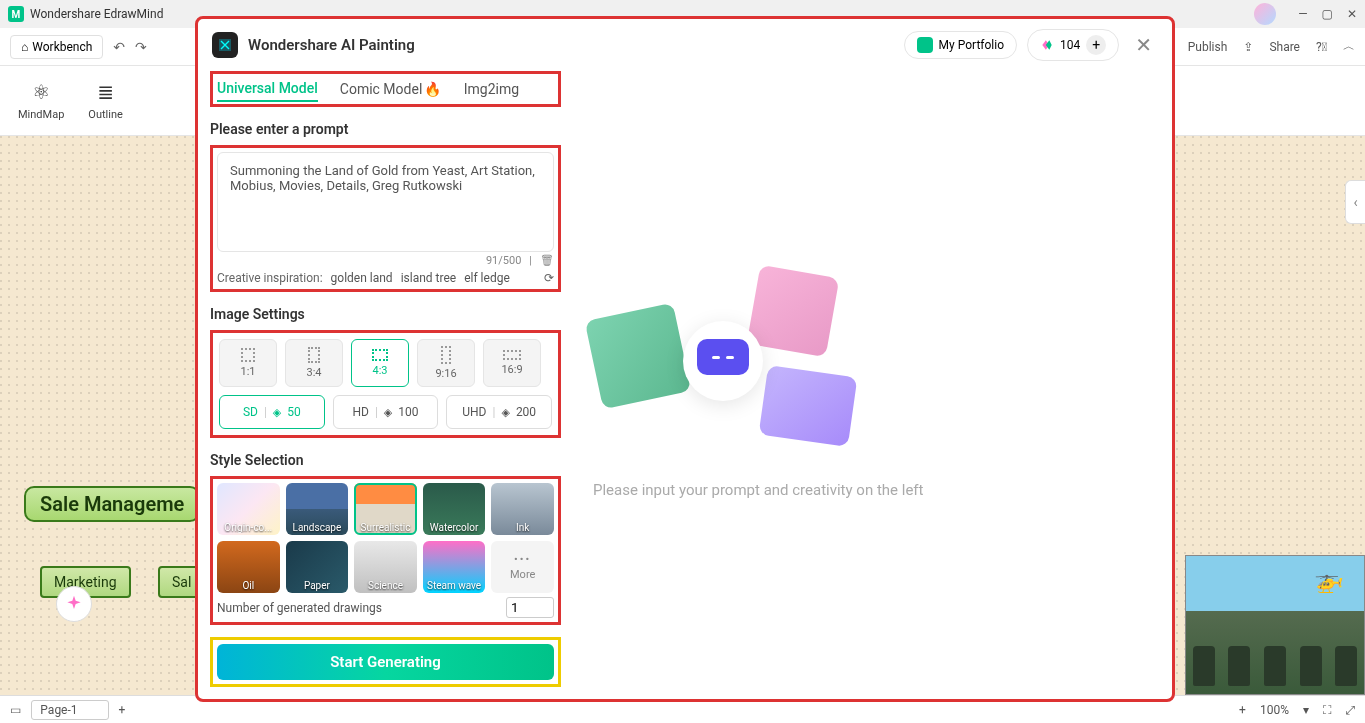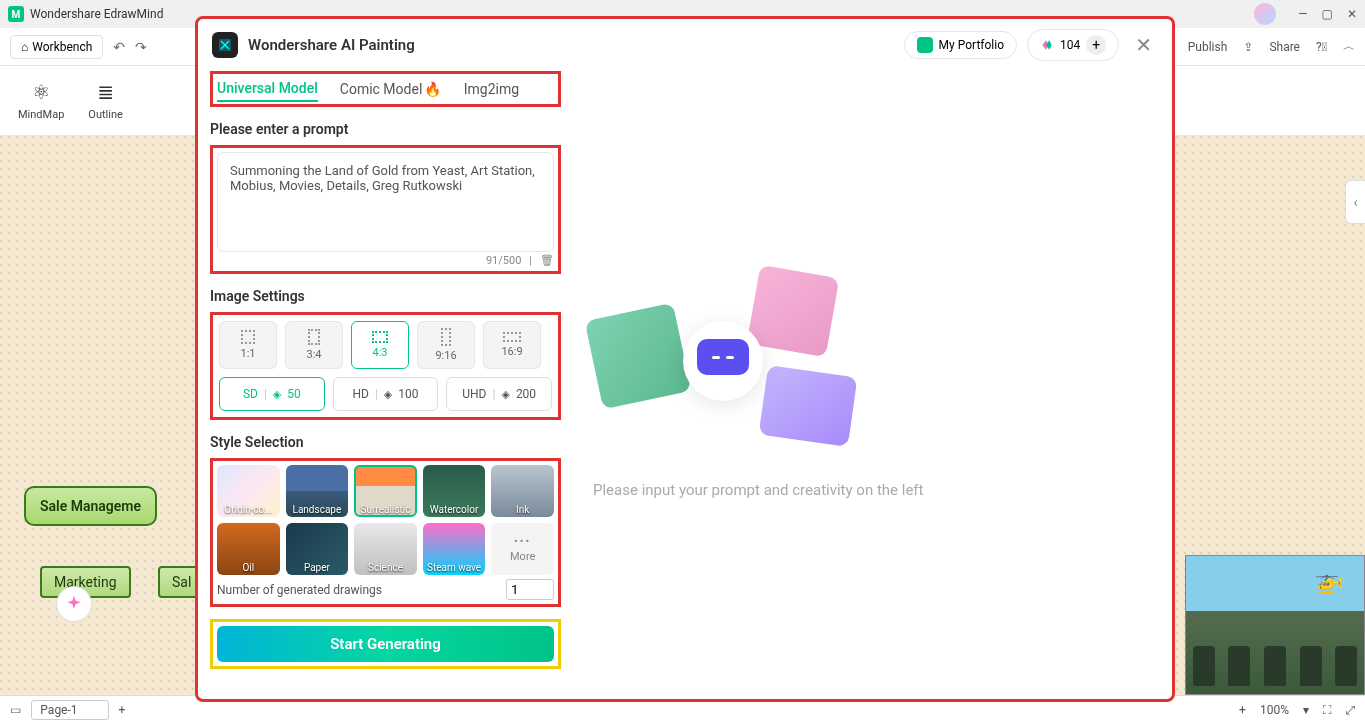--- a/index.html
+++ b/index.html
@@ -17,21 +17,21 @@
 .app-toolbar .toolbar-icon{font-size:14px;cursor:pointer;color:#666}
 .app-toolbar .right-tools{margin-left:auto;display:flex;align-items:center;gap:16px;color:#555}
 
 .ribbon{position:absolute;top:66px;left:0;right:0;height:70px;background:#fff;display:flex;align-items:center;padding:6px 10px;border-bottom:1px solid #e5e5e5;gap:8px}
 .ribbon .rbtn{display:flex;flex-direction:column;align-items:center;justify-content:center;gap:4px;font-size:11px;color:#444;padding:4px 8px;cursor:pointer}
 .ribbon .rbtn .ricon{font-size:20px;color:#333}
 
 
 .canvas{position:absolute;top:136px;left:0;right:0;bottom:28px;background:#f5e8d0;background-image:radial-gradient(circle at 1px 1px,rgba(0,0,0,.1) 1px,transparent 0);background-size:8px 8px;overflow:hidden}
 
-.mm-root{position:absolute;left:24px;top:350px;background:linear-gradient(180deg,#c8e8a0,#a8d870);border:2px solid #3a7a1a;border-radius:10px;padding:10px 14px;font-size:14px;font-weight:600;color:#1a3a0a}
+.mm-root{position:absolute;left:24px;top:350px;background:linear-gradient(180deg,#c8e8a0,#a8d870);border:2px solid #3a7a1a;border-radius:10px;padding:4px 14px;font-size:20px;font-weight:600;color:#1a3a0a}
 .mm-node{position:absolute;background:linear-gradient(180deg,#d0e8a8,#b0d880);border:2px solid #3a7a1a;border-radius:4px;padding:6px 12px;font-size:14px;color:#1a3a0a}
 .mm-circle{position:absolute;left:56px;top:450px;width:36px;height:36px;border-radius:50%;background:#fff;border:1px solid #ddd;display:flex;align-items:center;justify-content:center}
 .mm-circle svg{width:20px;height:20px}
 
 .bg-image{position:absolute;right:0;bottom:0;width:180px;height:140px;background:linear-gradient(180deg,#87ceeb 0%,#87ceeb 40%,#556b4f 40%,#3a5a3a 100%);border:1px solid #888}
 .bg-image .heli{position:absolute;top:10px;right:20px;font-size:24px}
 .bg-image .soldiers{position:absolute;bottom:8px;left:0;right:0;display:flex;justify-content:space-around}
 .bg-image .soldiers span{width:22px;height:40px;background:#2a3a2a;border-radius:4px 4px 2px 2px}
 
 
@@ -232,20 +232,27 @@
       </div>
 
       <div class="section-title">Please enter a prompt</div>
       <div class="prompt-box">
         <textarea class="prompt-textarea" style="">Summoning the Land of Gold from Yeast, Art Station, Mobius, Movies, Details, Greg Rutkowski</textarea>
         <div class="prompt-meta">
           <span class="counter">91/500</span>
           <span>|</span>
           <span class="trash">🗑</span>
         </div>
+        <div class="insp-row">
+          <span>Creative inspiration:</span>
+          <span class="tag">golden land</span>
+          <span class="tag">island tree</span>
+          <span class="tag">elf ledge</span>
+          <span class="refresh">⟳</span>
+        </div>
       </div>
 
       <div class="section-title">Image Settings</div>
       <div class="settings-box">
         <div class="ratio-row">
           <div class="ratio">
               <span class="rshape" style="width:14px;height:14px"></span>
               <span>1:1</span>
             </div>
           <div class="ratio">

